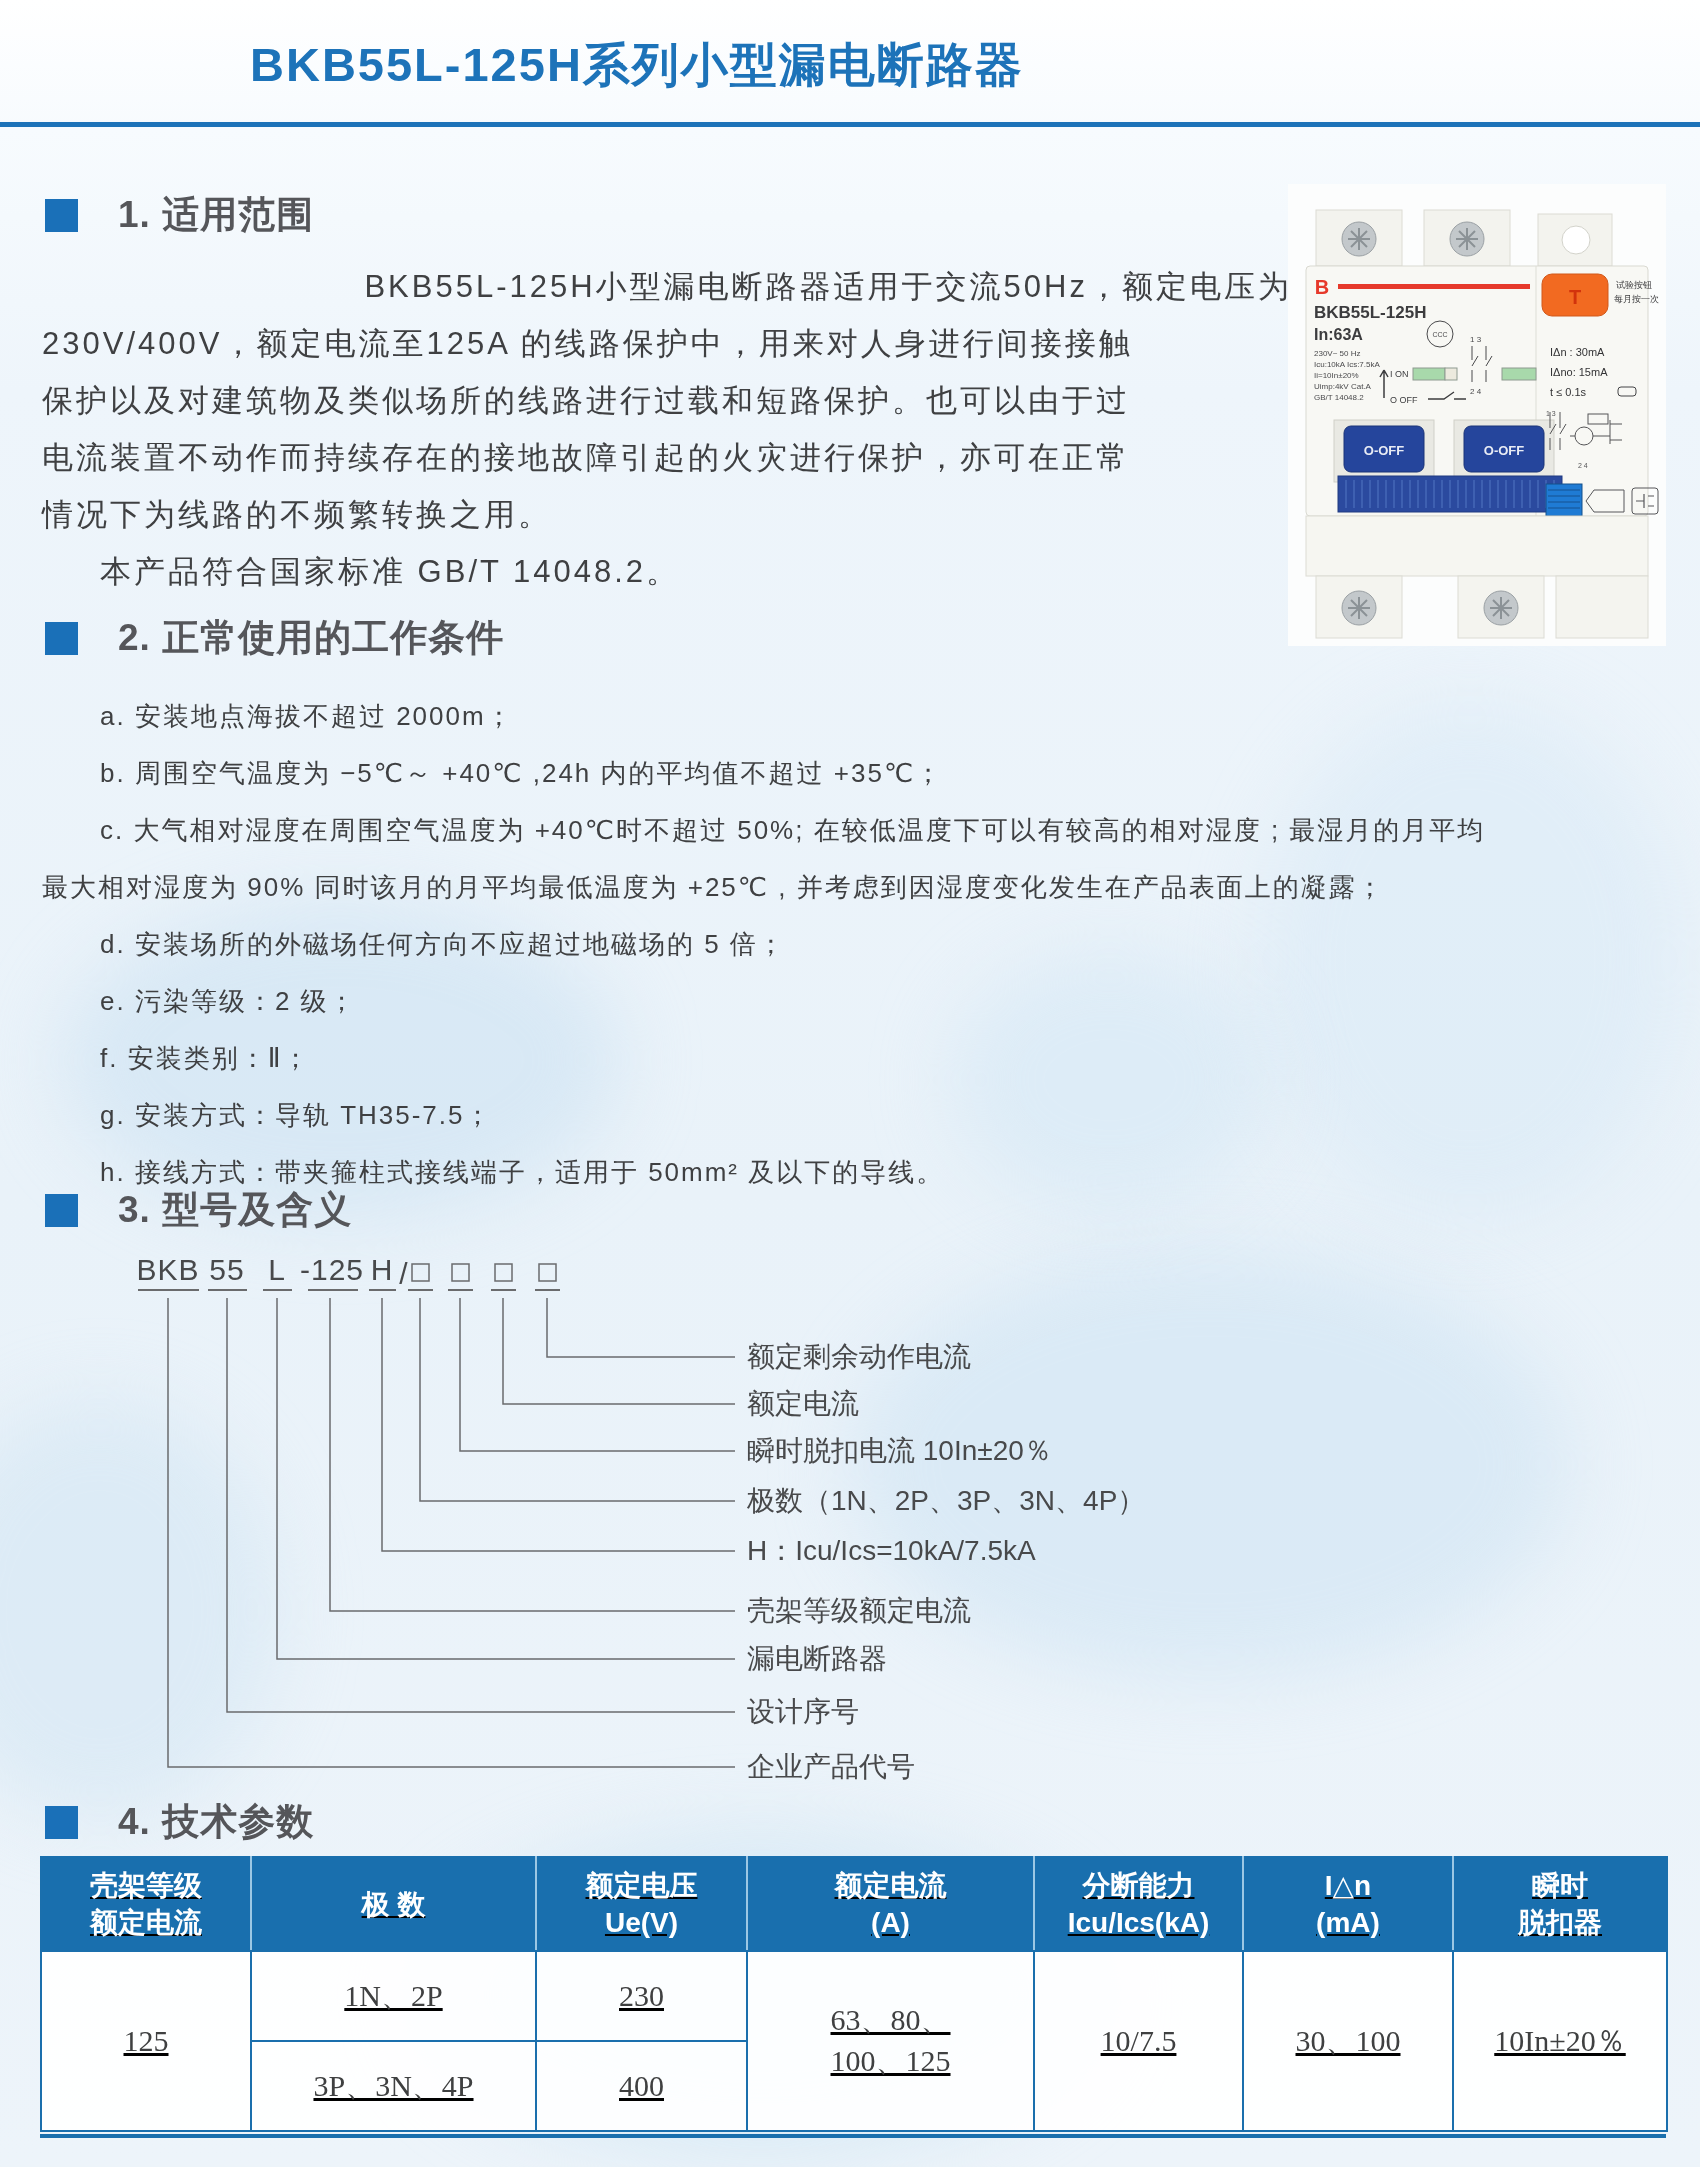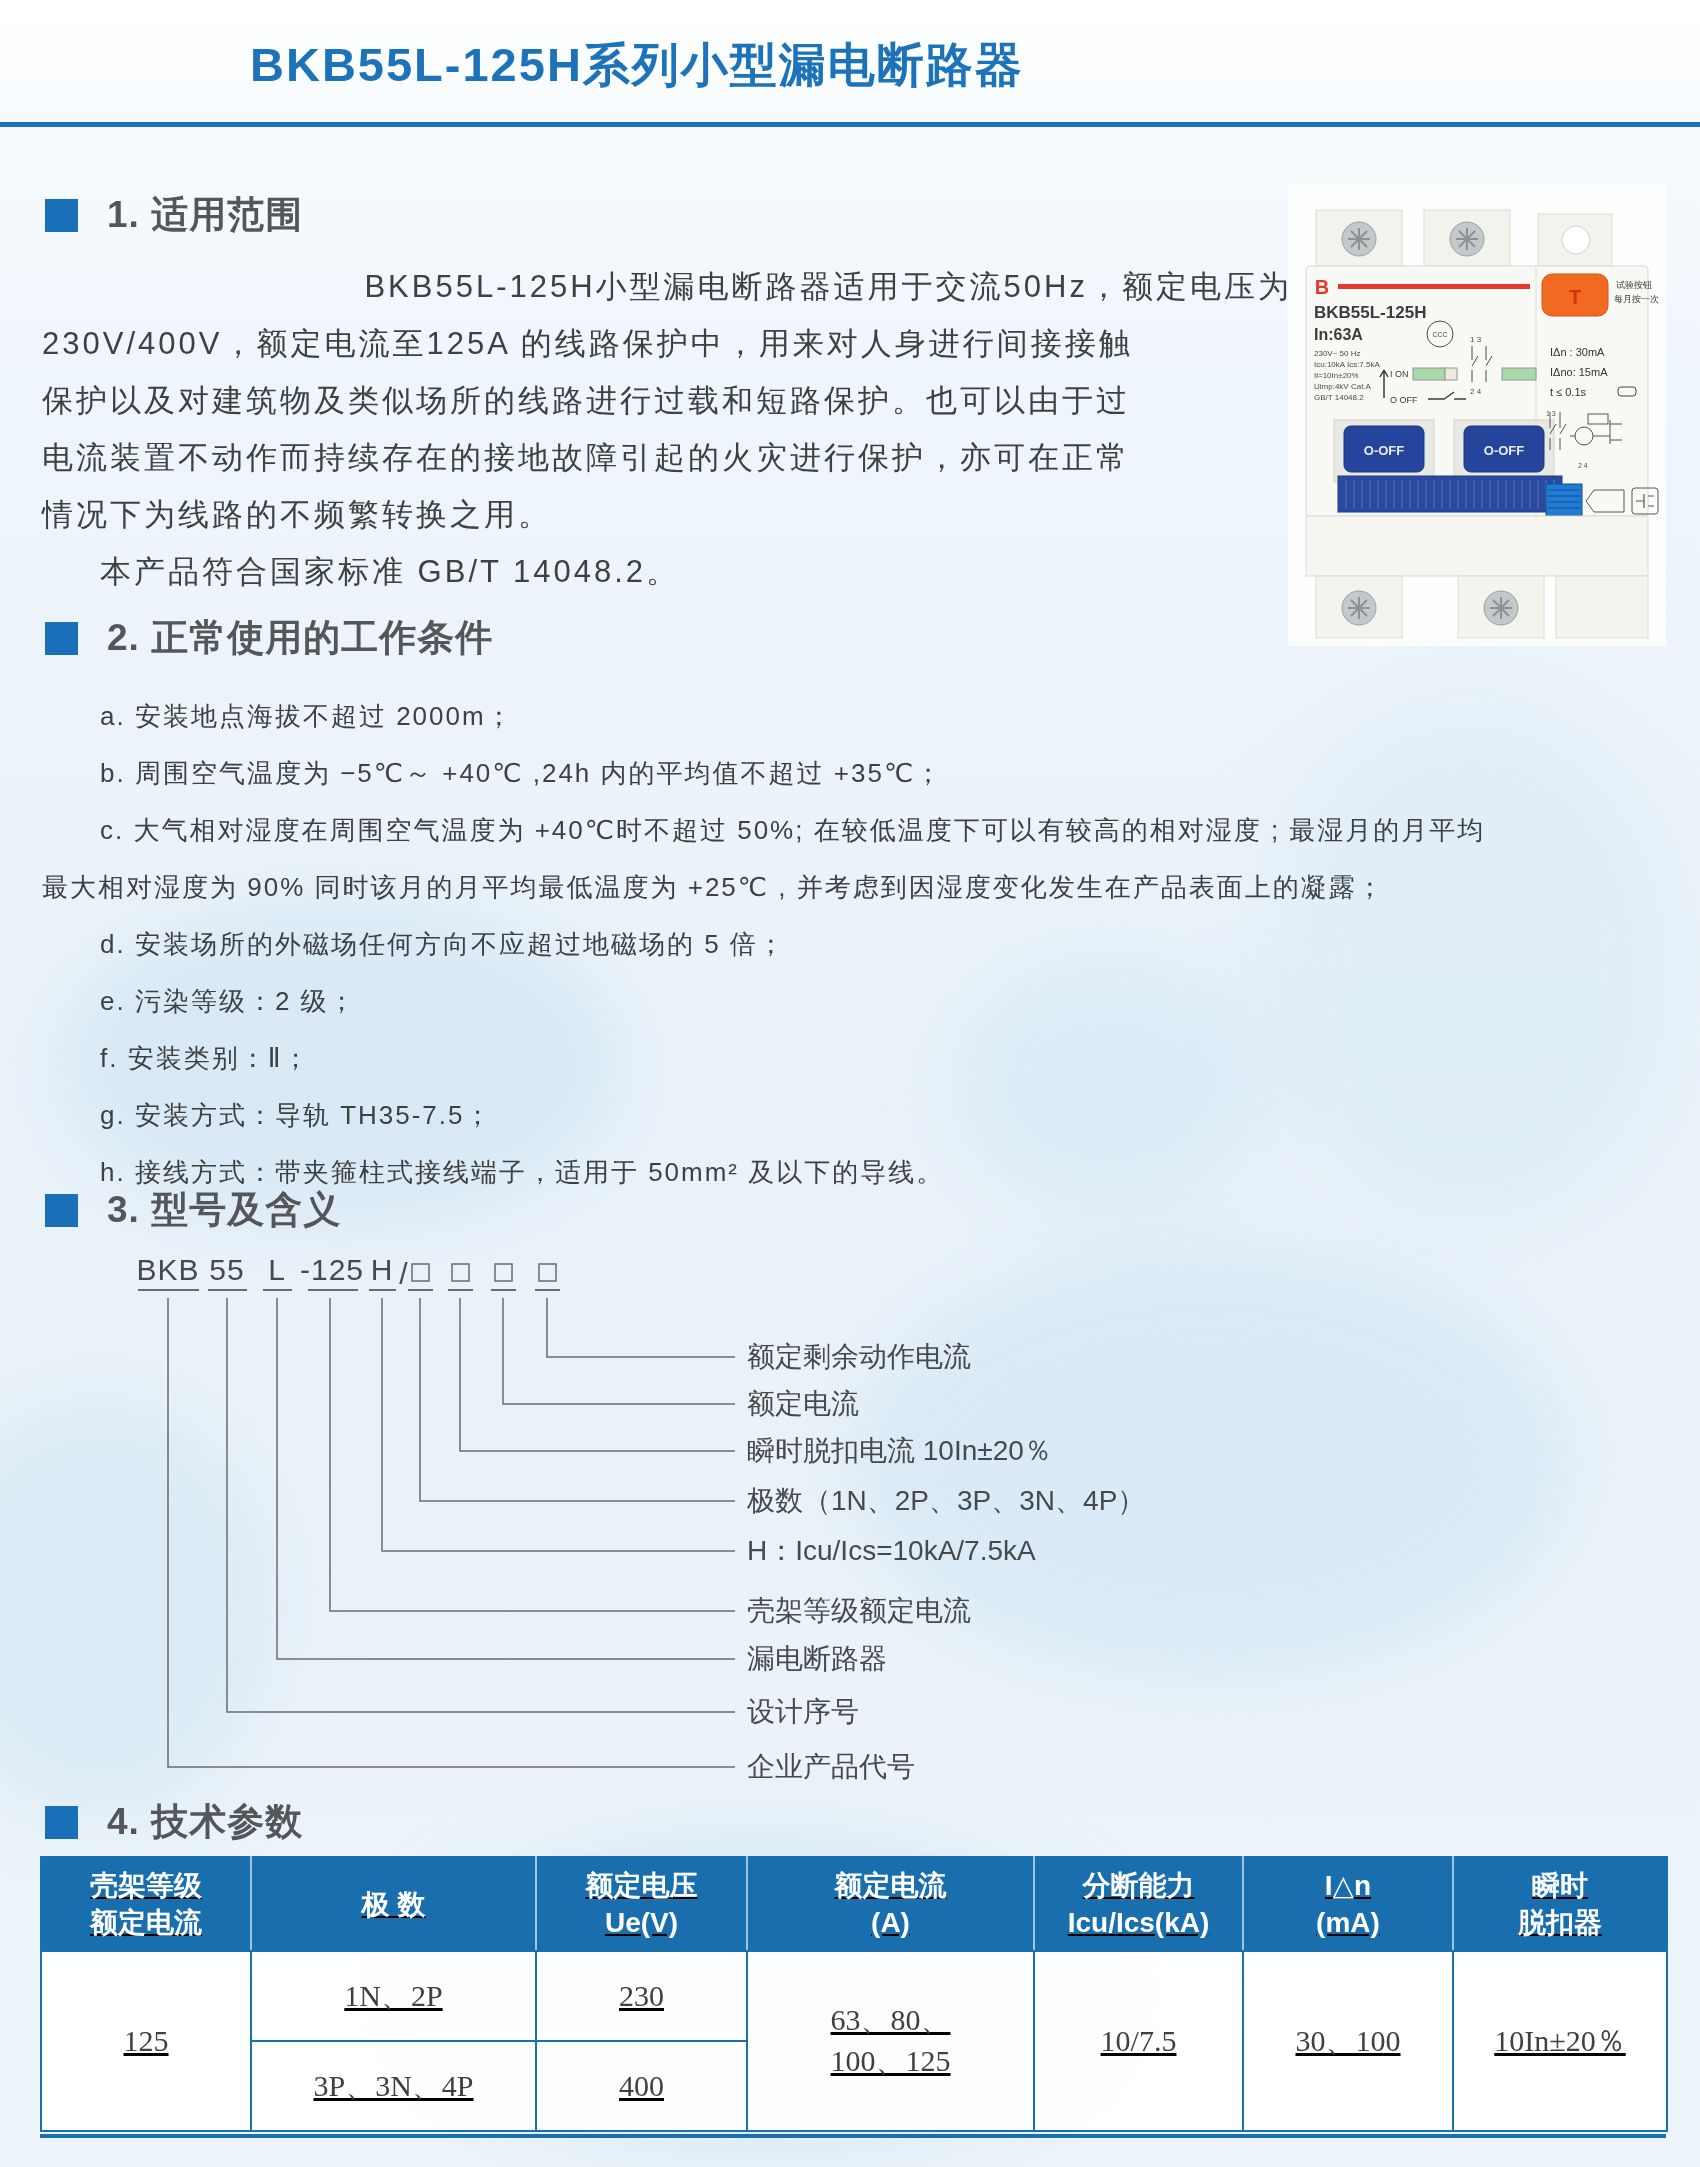--- a/index.html
+++ b/index.html
@@ -12,21 +12,21 @@
   .wm2{left:850px;top:1250px;width:720px;height:430px;background:rgba(200,224,242,.45);}
   .wm3{left:420px;top:1830px;width:680px;height:330px;background:rgba(204,227,243,.55);}
   .wm4{left:1260px;top:700px;width:420px;height:520px;background:rgba(209,230,245,.40);}
   .wm5{left:-80px;top:1400px;width:360px;height:420px;background:rgba(203,226,242,.45);}
   .wm6{left:950px;top:950px;width:320px;height:260px;background:rgba(206,228,243,.45);}
 
   .page-title{position:absolute;left:250px;top:34px;font-size:47px;font-weight:bold;
               color:#1d73b9;letter-spacing:2px;}
   .title-rule{position:absolute;left:0;top:122px;width:1700px;height:5px;background:#1d73b9;}
 
-  .sec-head{position:absolute;left:45px;display:flex;align-items:center;gap:29px;}
+  .sec-head{position:absolute;left:45px;display:flex;align-items:center;gap:40px;}
   .sec-sq{width:33px;height:33px;background:#1a70b8;flex:0 0 auto;}
   .sec-title{font-size:37px;font-weight:bold;color:#55565a;letter-spacing:1px;}
 
   .s1-head{top:190px;} .s2-head{top:613px;} .s3-head{top:1185px;} .s4-head{top:1797px;}
 
   .para{position:absolute;left:42px;top:258px;width:1250px;}
   .p-line{font-size:31px;color:#3f4042;line-height:57px;letter-spacing:3px;white-space:nowrap;}
   .ind1{padding-left:40px;text-align:right;} .ind2{padding-left:58px;}
 
   .list{position:absolute;left:42px;top:688px;width:1650px;}

